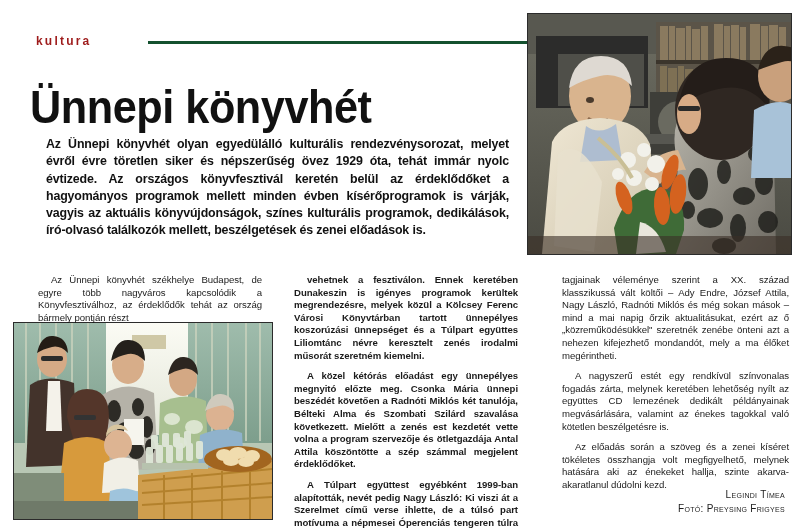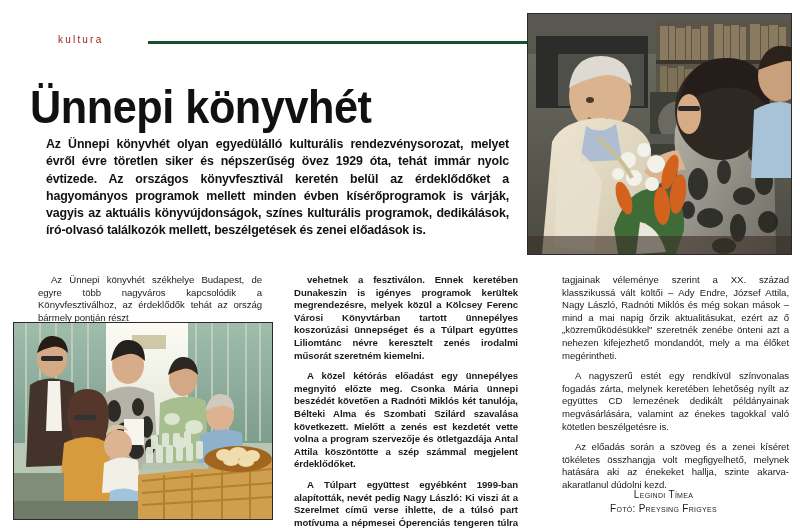--- a/index.html
+++ b/index.html
@@ -9,25 +9,24 @@
     font-family:"Liberation Sans", sans-serif;
     color:#1a1a1a;
     overflow:hidden;
     position:relative;
   }
   .page{position:relative;width:800px;height:528px;}
 
   
   .kicker{
     position:absolute;left:36px;top:34px;
-    font-size:10px;font-weight:normal;
+    font-size:12px;font-weight:bold;
     letter-spacing:2.2px;
     color:#9e1b1b;
     text-transform:lowercase;
-    margin-left:22px;
   }
   .rule{
     position:absolute;left:148px;top:41px;
     width:379px;height:3px;
     background:#14512f;
   }
   .headline{
     position:absolute;left:30px;top:52px;
     font-size:47px;
     font-weight:bold;
@@ -79,21 +78,21 @@
   .col p{margin:8px;text-indent:13px;}
   .col p.noind{text-indent:0;}
   .col p + p{margin-top:0px;}
 
   #col-1{left:30px;top:266px;width:240px;}
   #col-2{left:286px;top:266px;width:240px;font-weight:bold;}
   #col-3{left:554px;top:266px;width:243px;}
 
   .byline{
     position:absolute;left:542px;top:488px;width:243px;
-    text-align:center;
+    text-align:right;
     font-size:10px;
     line-height:14px;
     color:#1b1b1b;
     font-variant:small-caps;
     letter-spacing:0.3px;
   }
   .byline div{white-space:nowrap;}
 </style>
 </head>
 <body>

